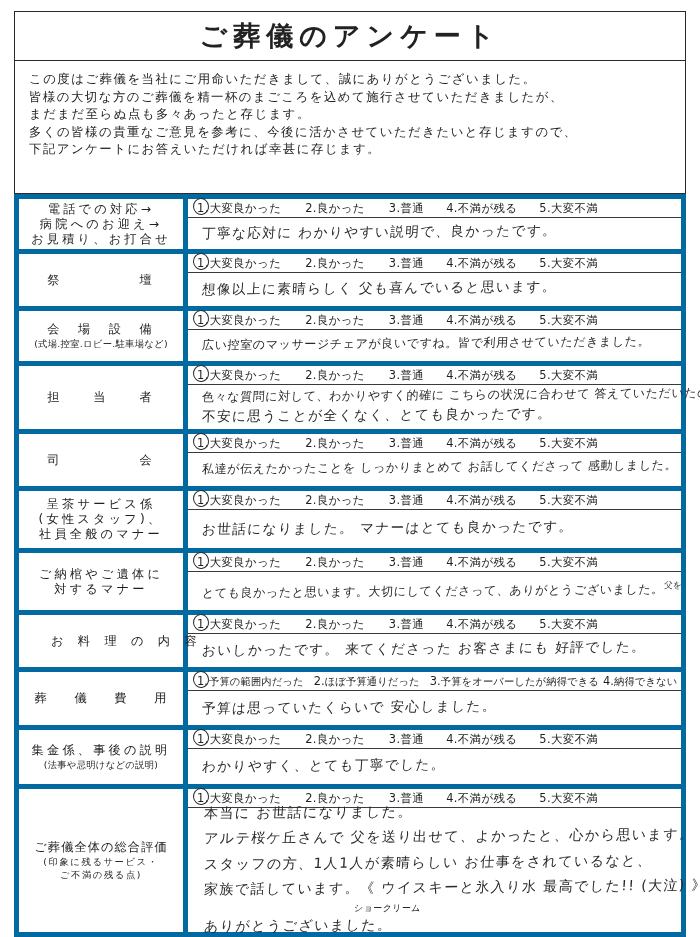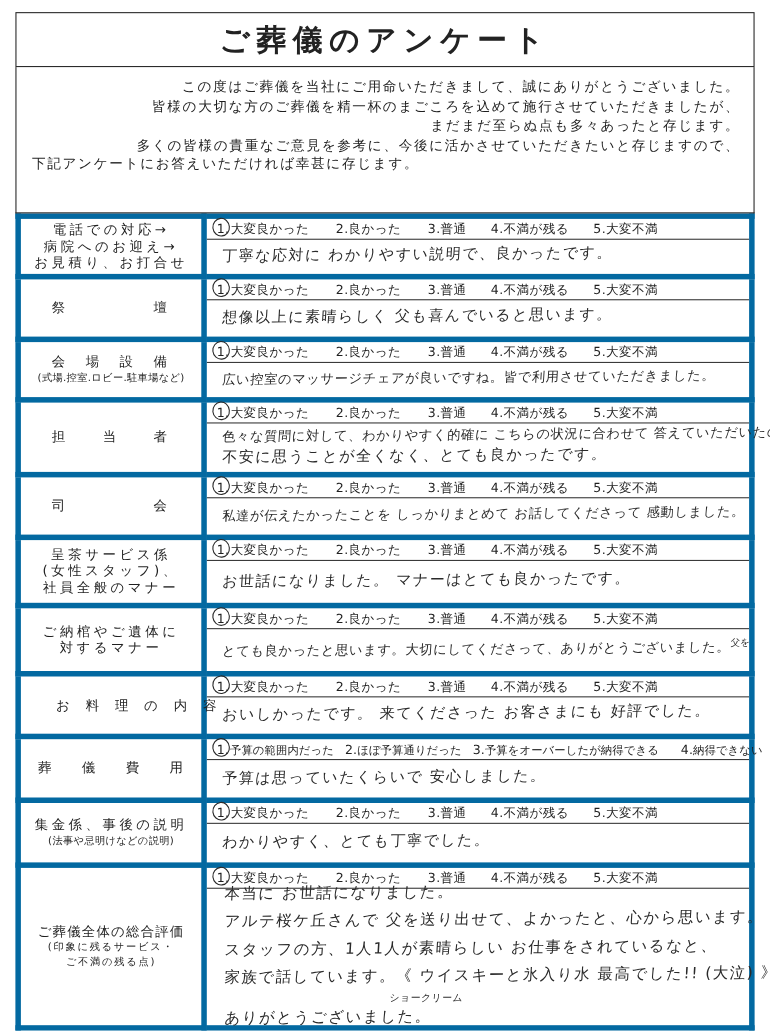--- a/index.html
+++ b/index.html
@@ -45,21 +45,20 @@
   }
 
   
   .intro-box {
     border: 1.6px solid #2b2b2b;
     border-top: none;
     box-sizing: border-box;
     padding: 9px 12px 7px 14px;
     height: 133px;
     position: relative;
-    text-align: right;
   }
   .intro-line {
     font-size: 12.4px;
     letter-spacing: 1.5px;
     line-height: 17.6px;
     white-space: nowrap;
     color: #1f1f1f;
   }
   .intro-lastline {
     display: flex;
@@ -365,21 +364,21 @@
         </tr>
         <tr>
           <td class="label-cell" style="height: 53px;">
             <span class="label-main tight">葬　　儀　　費　　用</span>
           </td>
           <td class="right-cell">
             <div class="opt-row">
               <span class="opt budget"><span class="num circled">1.</span><span>予算の範囲内だった</span></span>
               <span class="opt budget" style="margin-left: 10px;"><span class="num">2.</span><span>ほぼ予算通りだった</span></span>
               <span class="opt budget" style="margin-left: 10px;"><span class="num">3.</span><span>予算をオーバーしたが納得できる</span></span>
-              <span class="opt budget" style="margin-left: 20px;"><span class="num">4.</span><span>納得できない</span></span>
+              <span class="opt budget" style="margin-left: 4px;"><span class="num">4.</span><span>納得できない</span></span>
             </div>
             <div class="ans-area" style="height: 34px;">
               <div class="hand">予算は思っていたくらいで 安心しました。</div>
             </div>
           </td>
         </tr>
         <tr>
           <td class="label-cell" style="height: 54px;">
             <span class="label-main">集金係、事後の説明</span>
             <span class="label-sub">(法事や忌明けなどの説明)</span>

